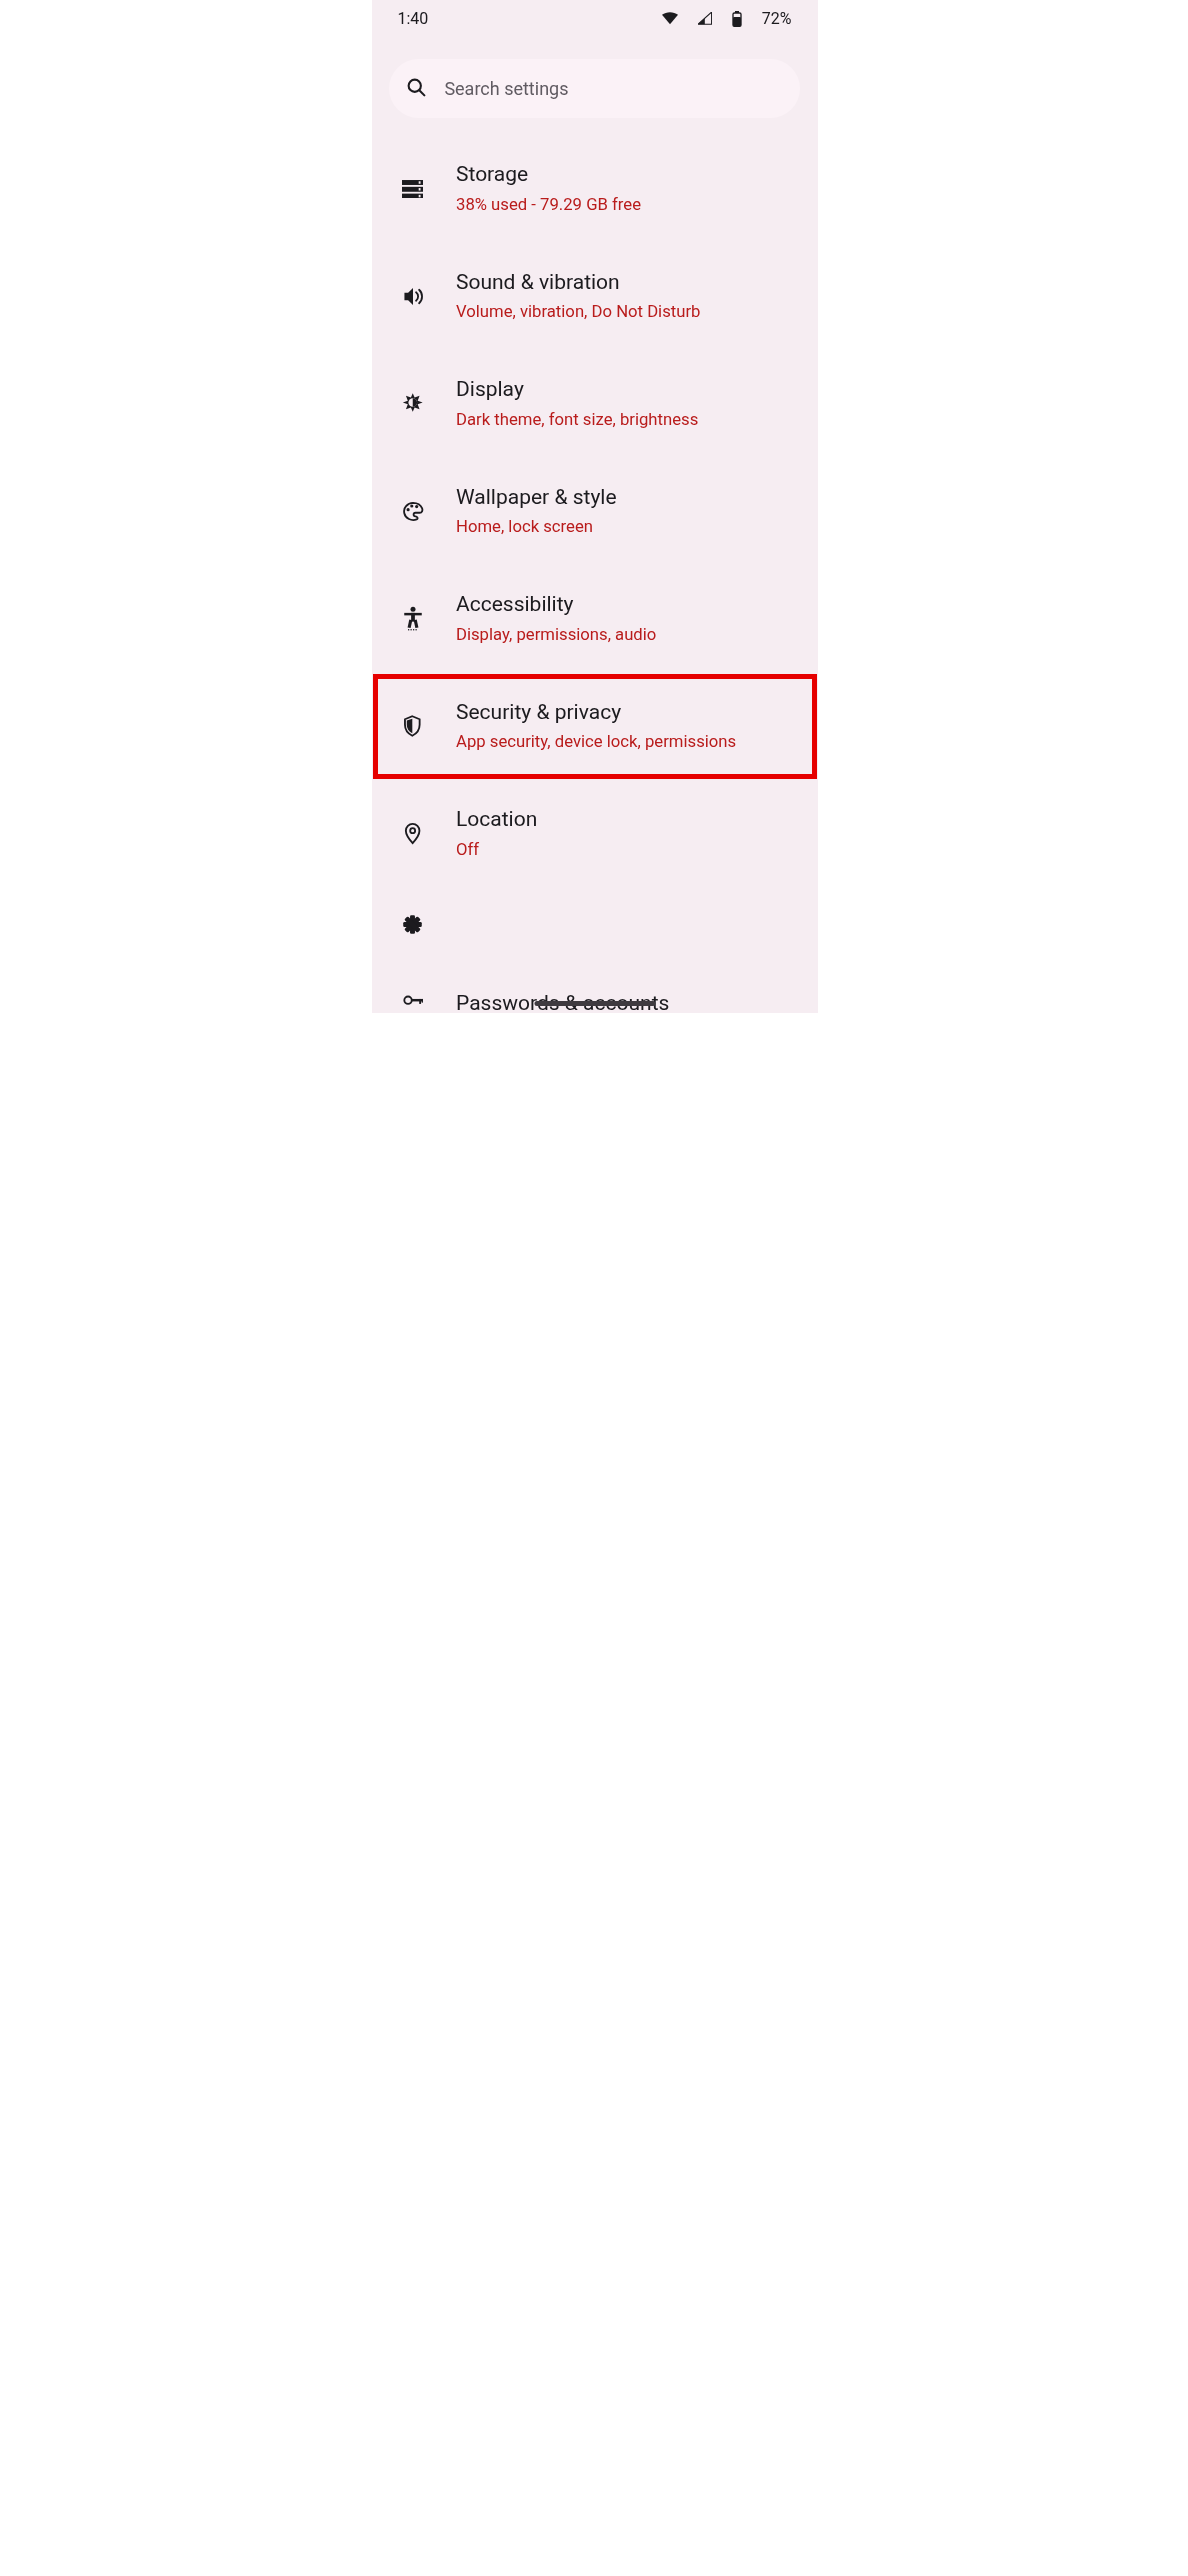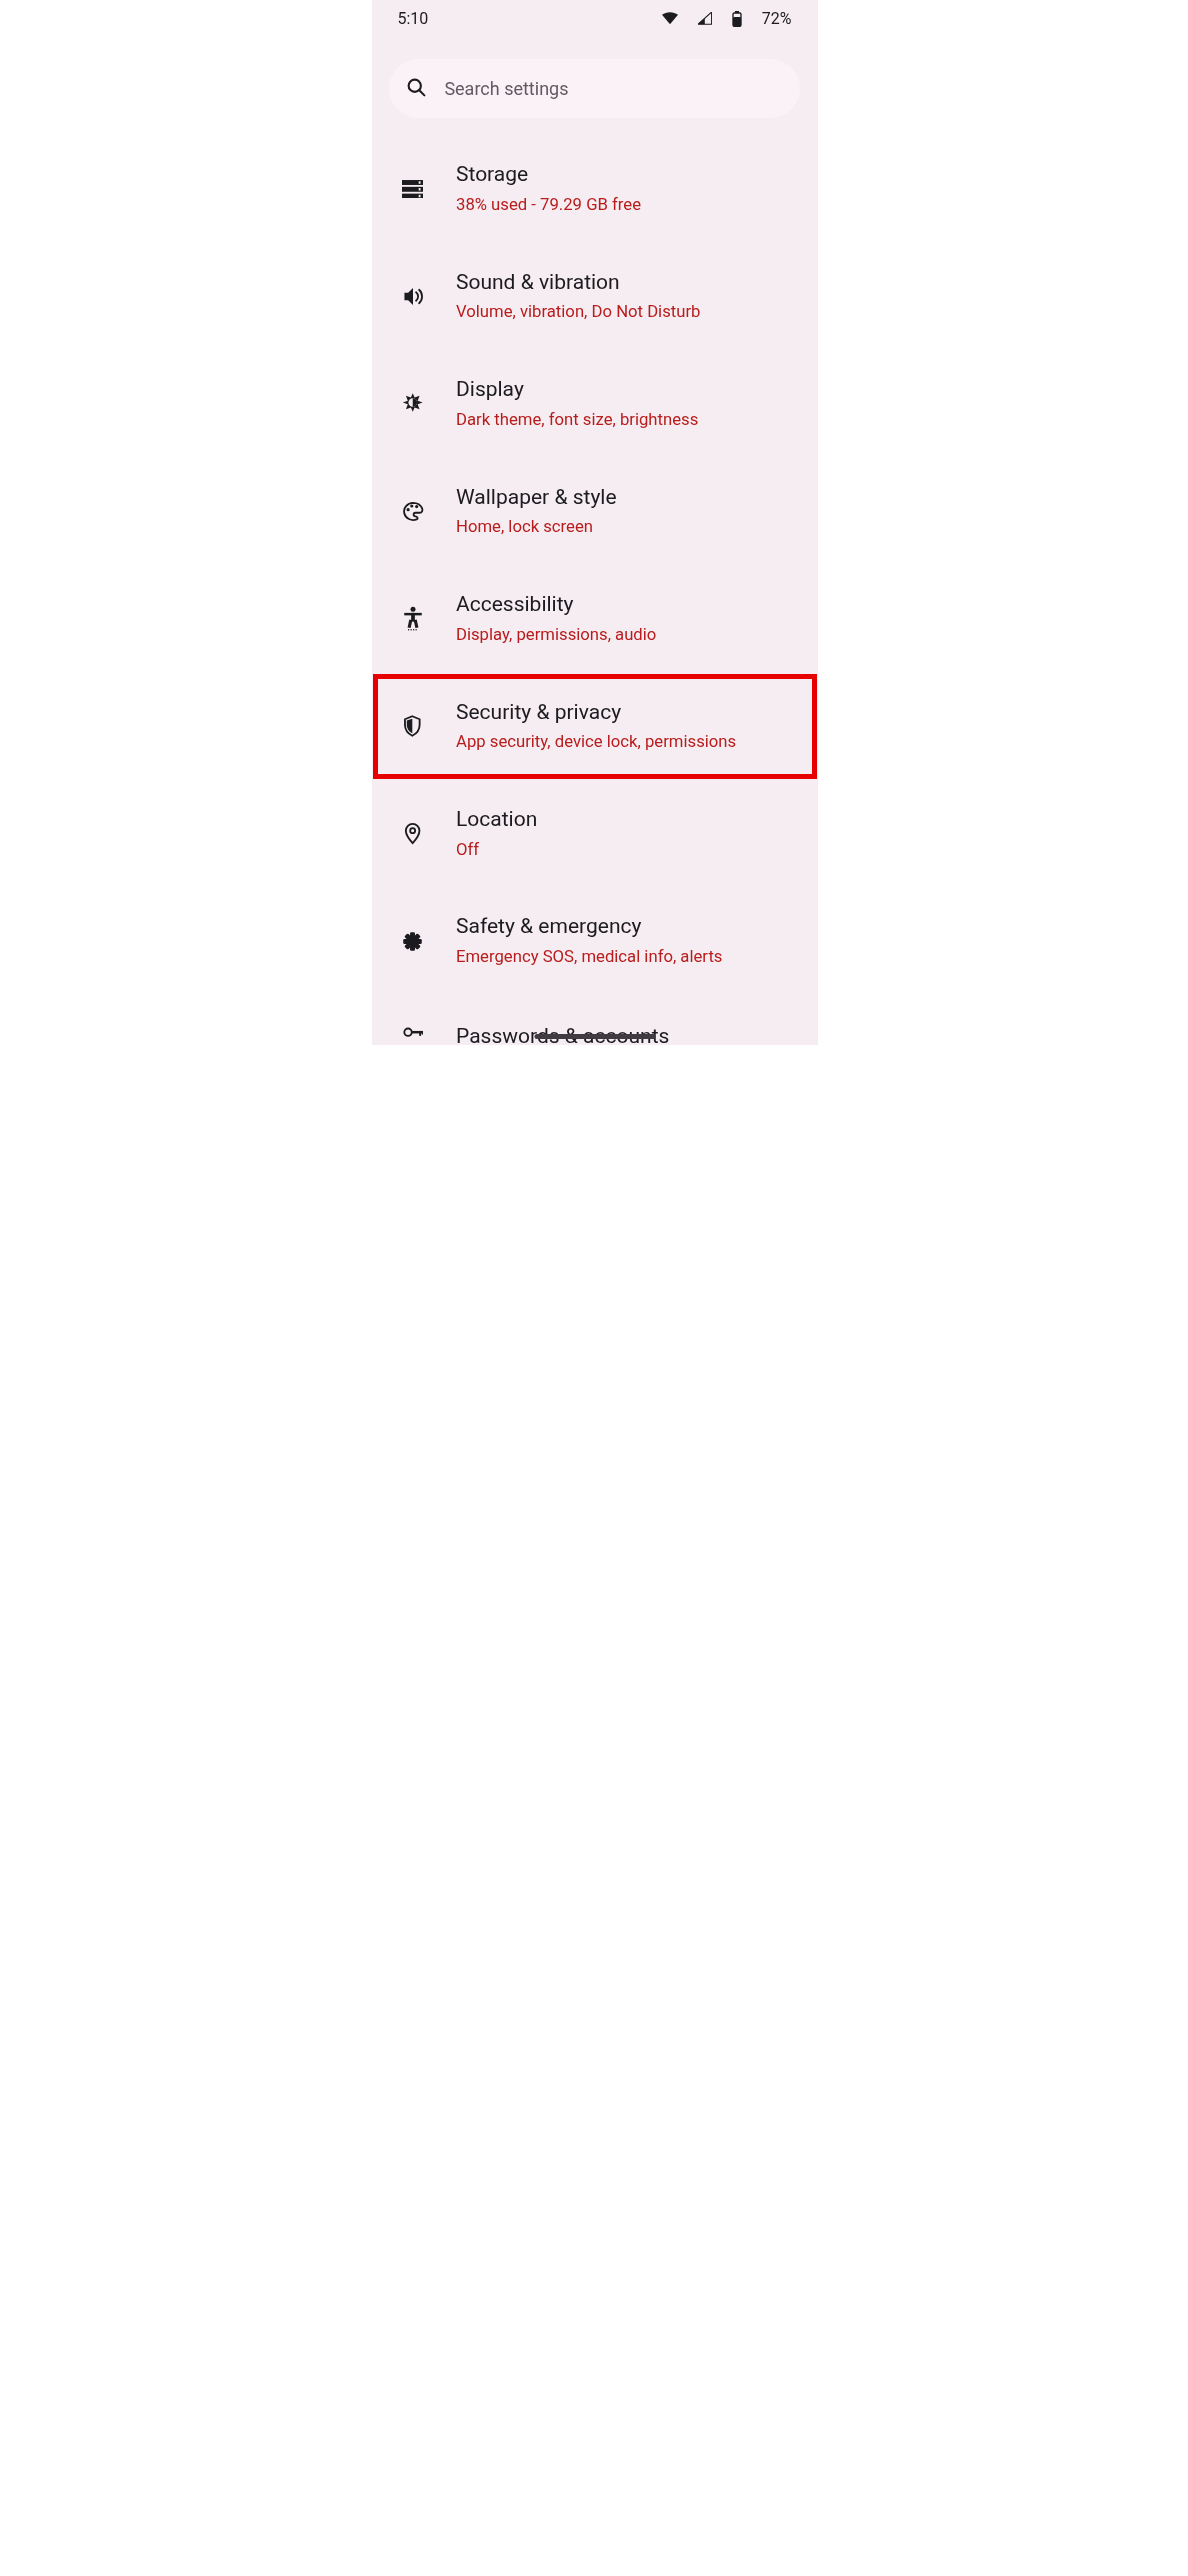--- a/index.html
+++ b/index.html
@@ -112,21 +112,21 @@
     padding-bottom:0;
   }
   .peek .title{position:relative; top:3.7px}
 </style>
 </head>
 <body>
 
 <div class="phone">
 
   <div class="statusbar">
-    <span>5:10</span>
+    <span>1:40</span>
     <span class="right">
       <span>
         <svg width="16" height="12.4" viewBox="0 0 24 18">
             <path fill="#1c1b1f" d="M12 18 L0 4 C3.5 1.4 7.6 0 12 0 C16.4 0 20.5 1.4 24 4 Z"></path>
           </svg>
       </span>
       <span>
         <svg width="13.6" height="12.4" viewBox="0 0 20 18">
           <path fill="#1c1b1f" d="M0 18 L10 18 L10 9 Z"></path>
           <path fill="none" stroke="#1c1b1f" stroke-width="1.6" d="M0 18 L20 18 L20 0 Z"></path>
@@ -271,24 +271,20 @@
       <span class="icon-slot">
         <svg width="21" height="21" viewBox="0 0 34 34">
           <g fill="#1c1b1f">
             <rect x="13" y="2" width="8" height="30" rx="2"></rect>
             <rect x="2" y="13" width="30" height="8" rx="2"></rect>
             <rect x="13" y="2" width="8" height="30" rx="2" transform="rotate(45 17 17)"></rect>
             <rect x="13" y="2" width="8" height="30" rx="2" transform="rotate(-45 17 17)"></rect>
           </g>
         </svg>
       </span>
-      <span class="texts">
-        <span class="title">Safety &amp; emergency</span>
-        <span class="subtitle">Emergency SOS, medical info, alerts</span>
-      </span>
     </div>
 
     <div class="item peek">
       <span class="icon-slot">
         <svg width="20" height="12.4" viewBox="0 0 32 20">
             <circle cx="8" cy="10" r="6" fill="none" stroke="#1c1b1f" stroke-width="3"></circle>
             <rect x="14" y="8" width="18" height="4" fill="#1c1b1f"></rect>
             <rect x="26" y="8" width="3" height="8" fill="#1c1b1f"></rect>
             <rect x="30" y="8" width="2" height="6" fill="#1c1b1f"></rect>
           </svg>

